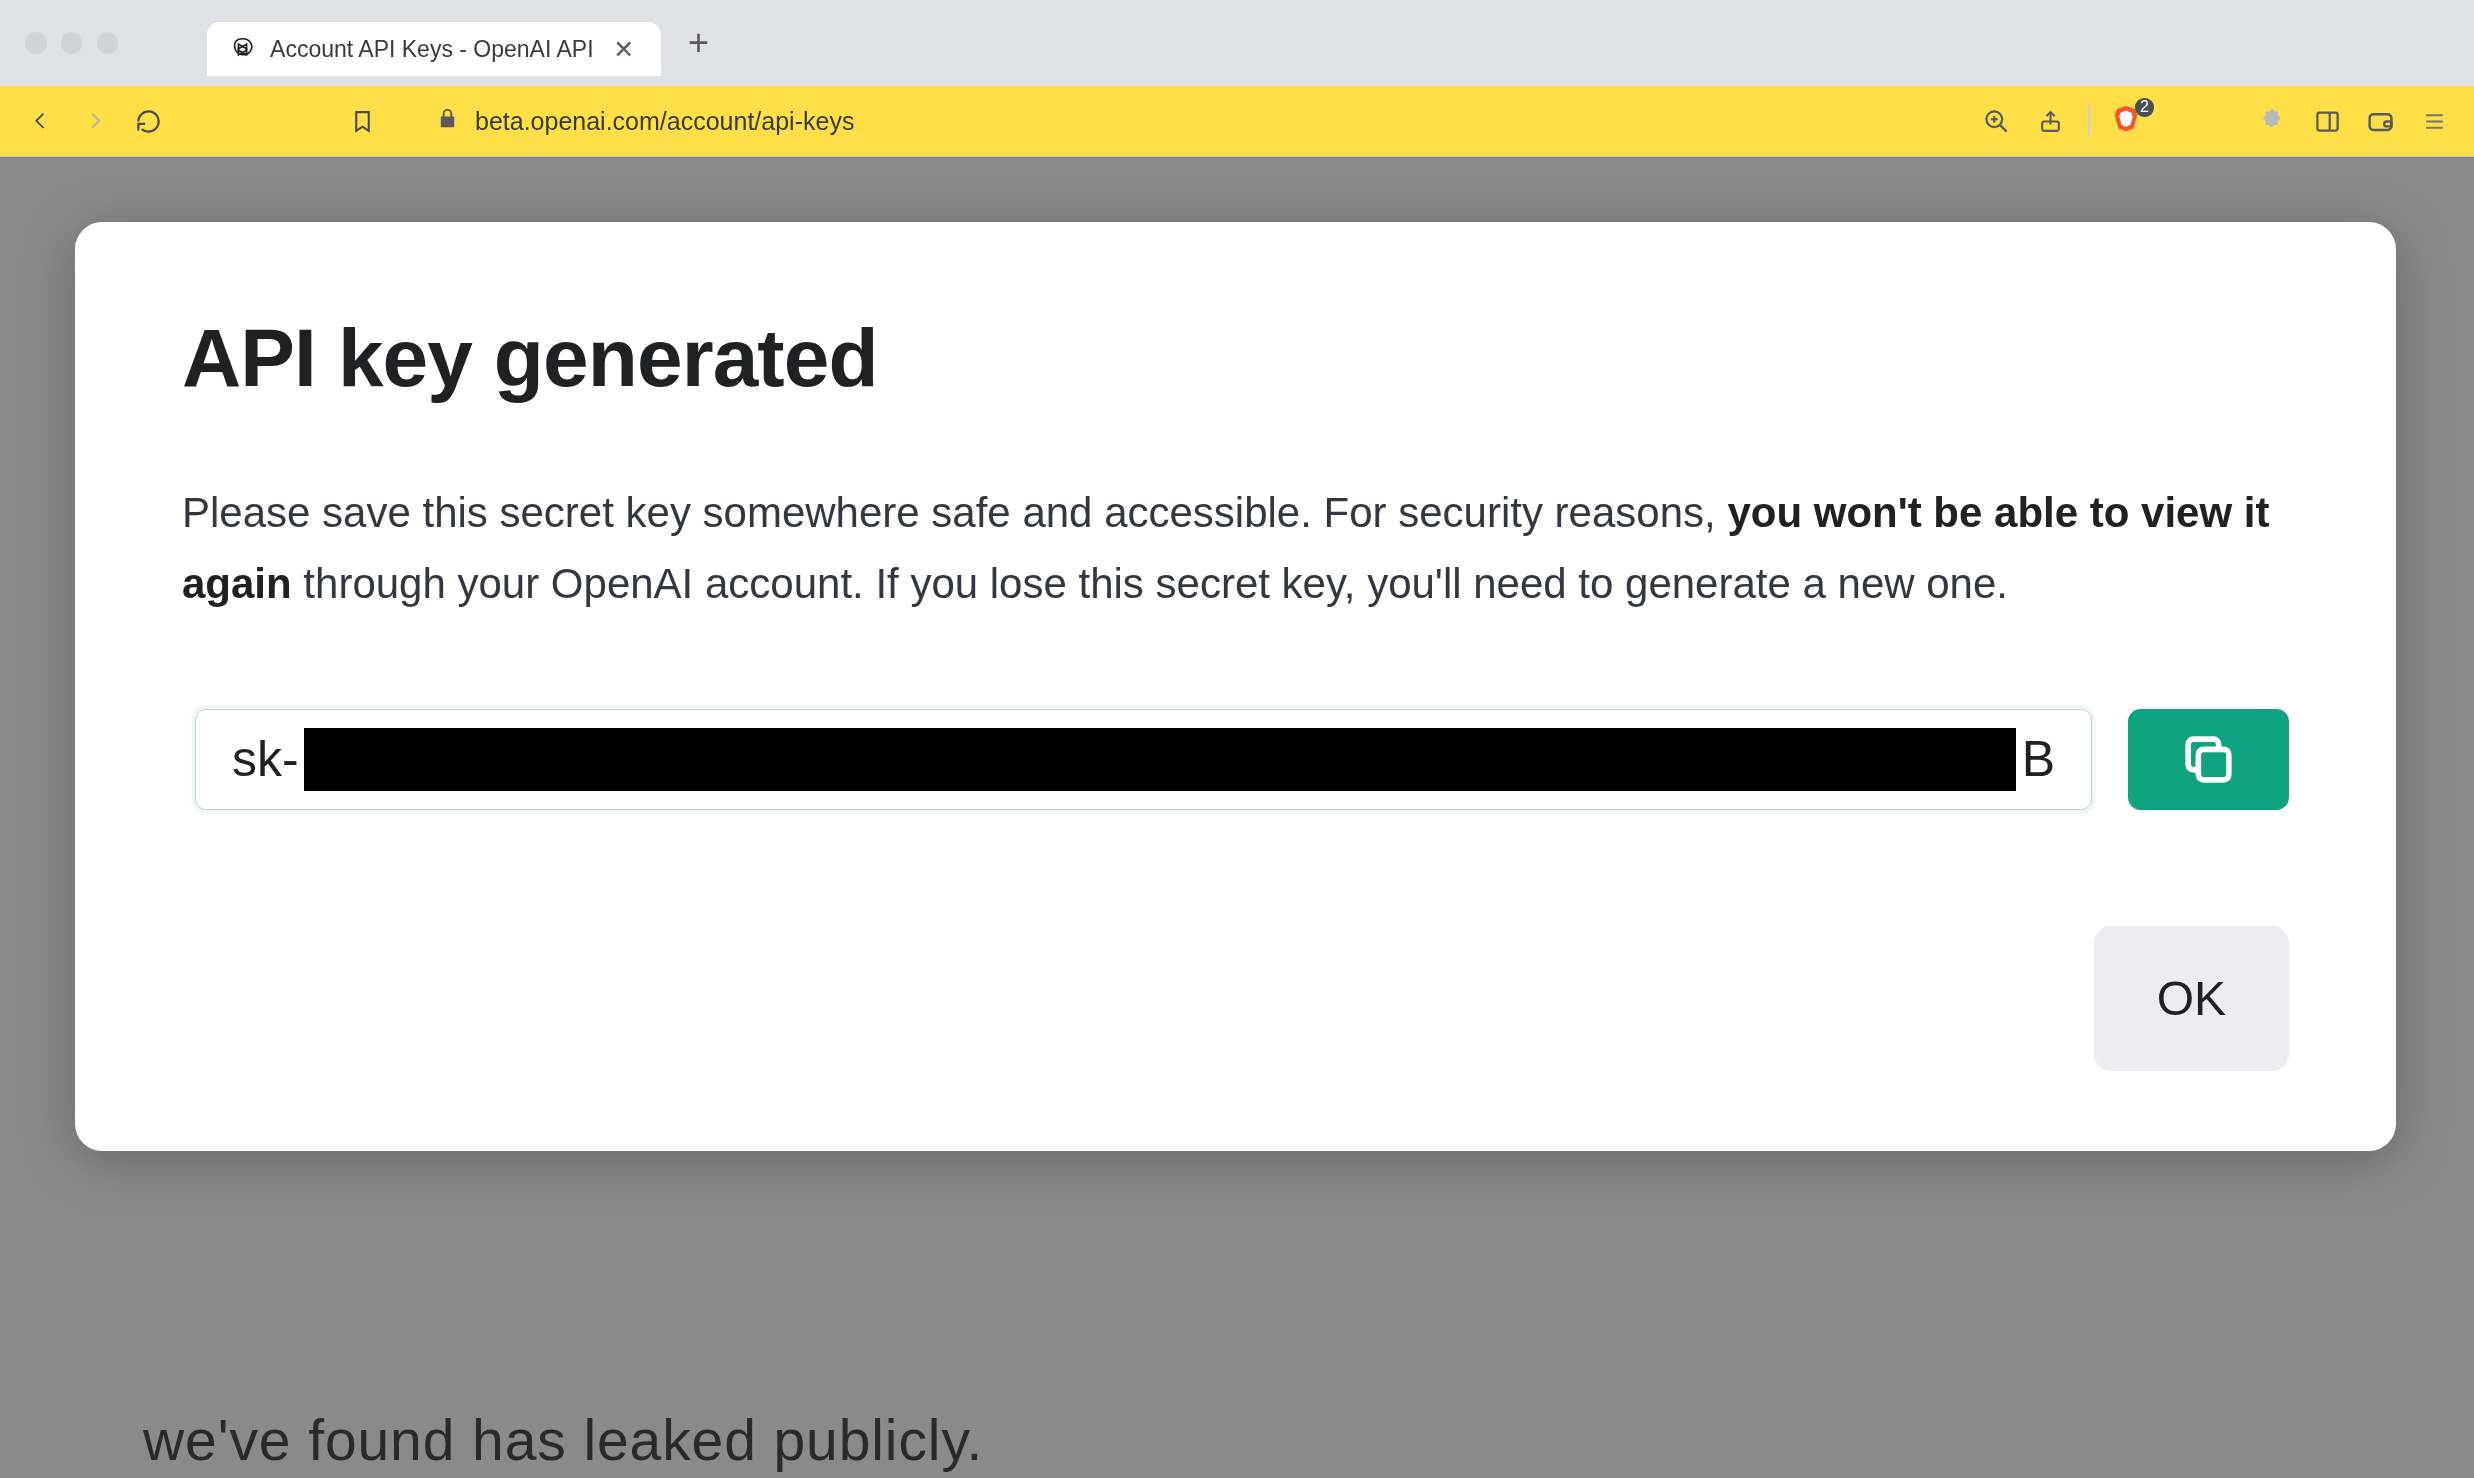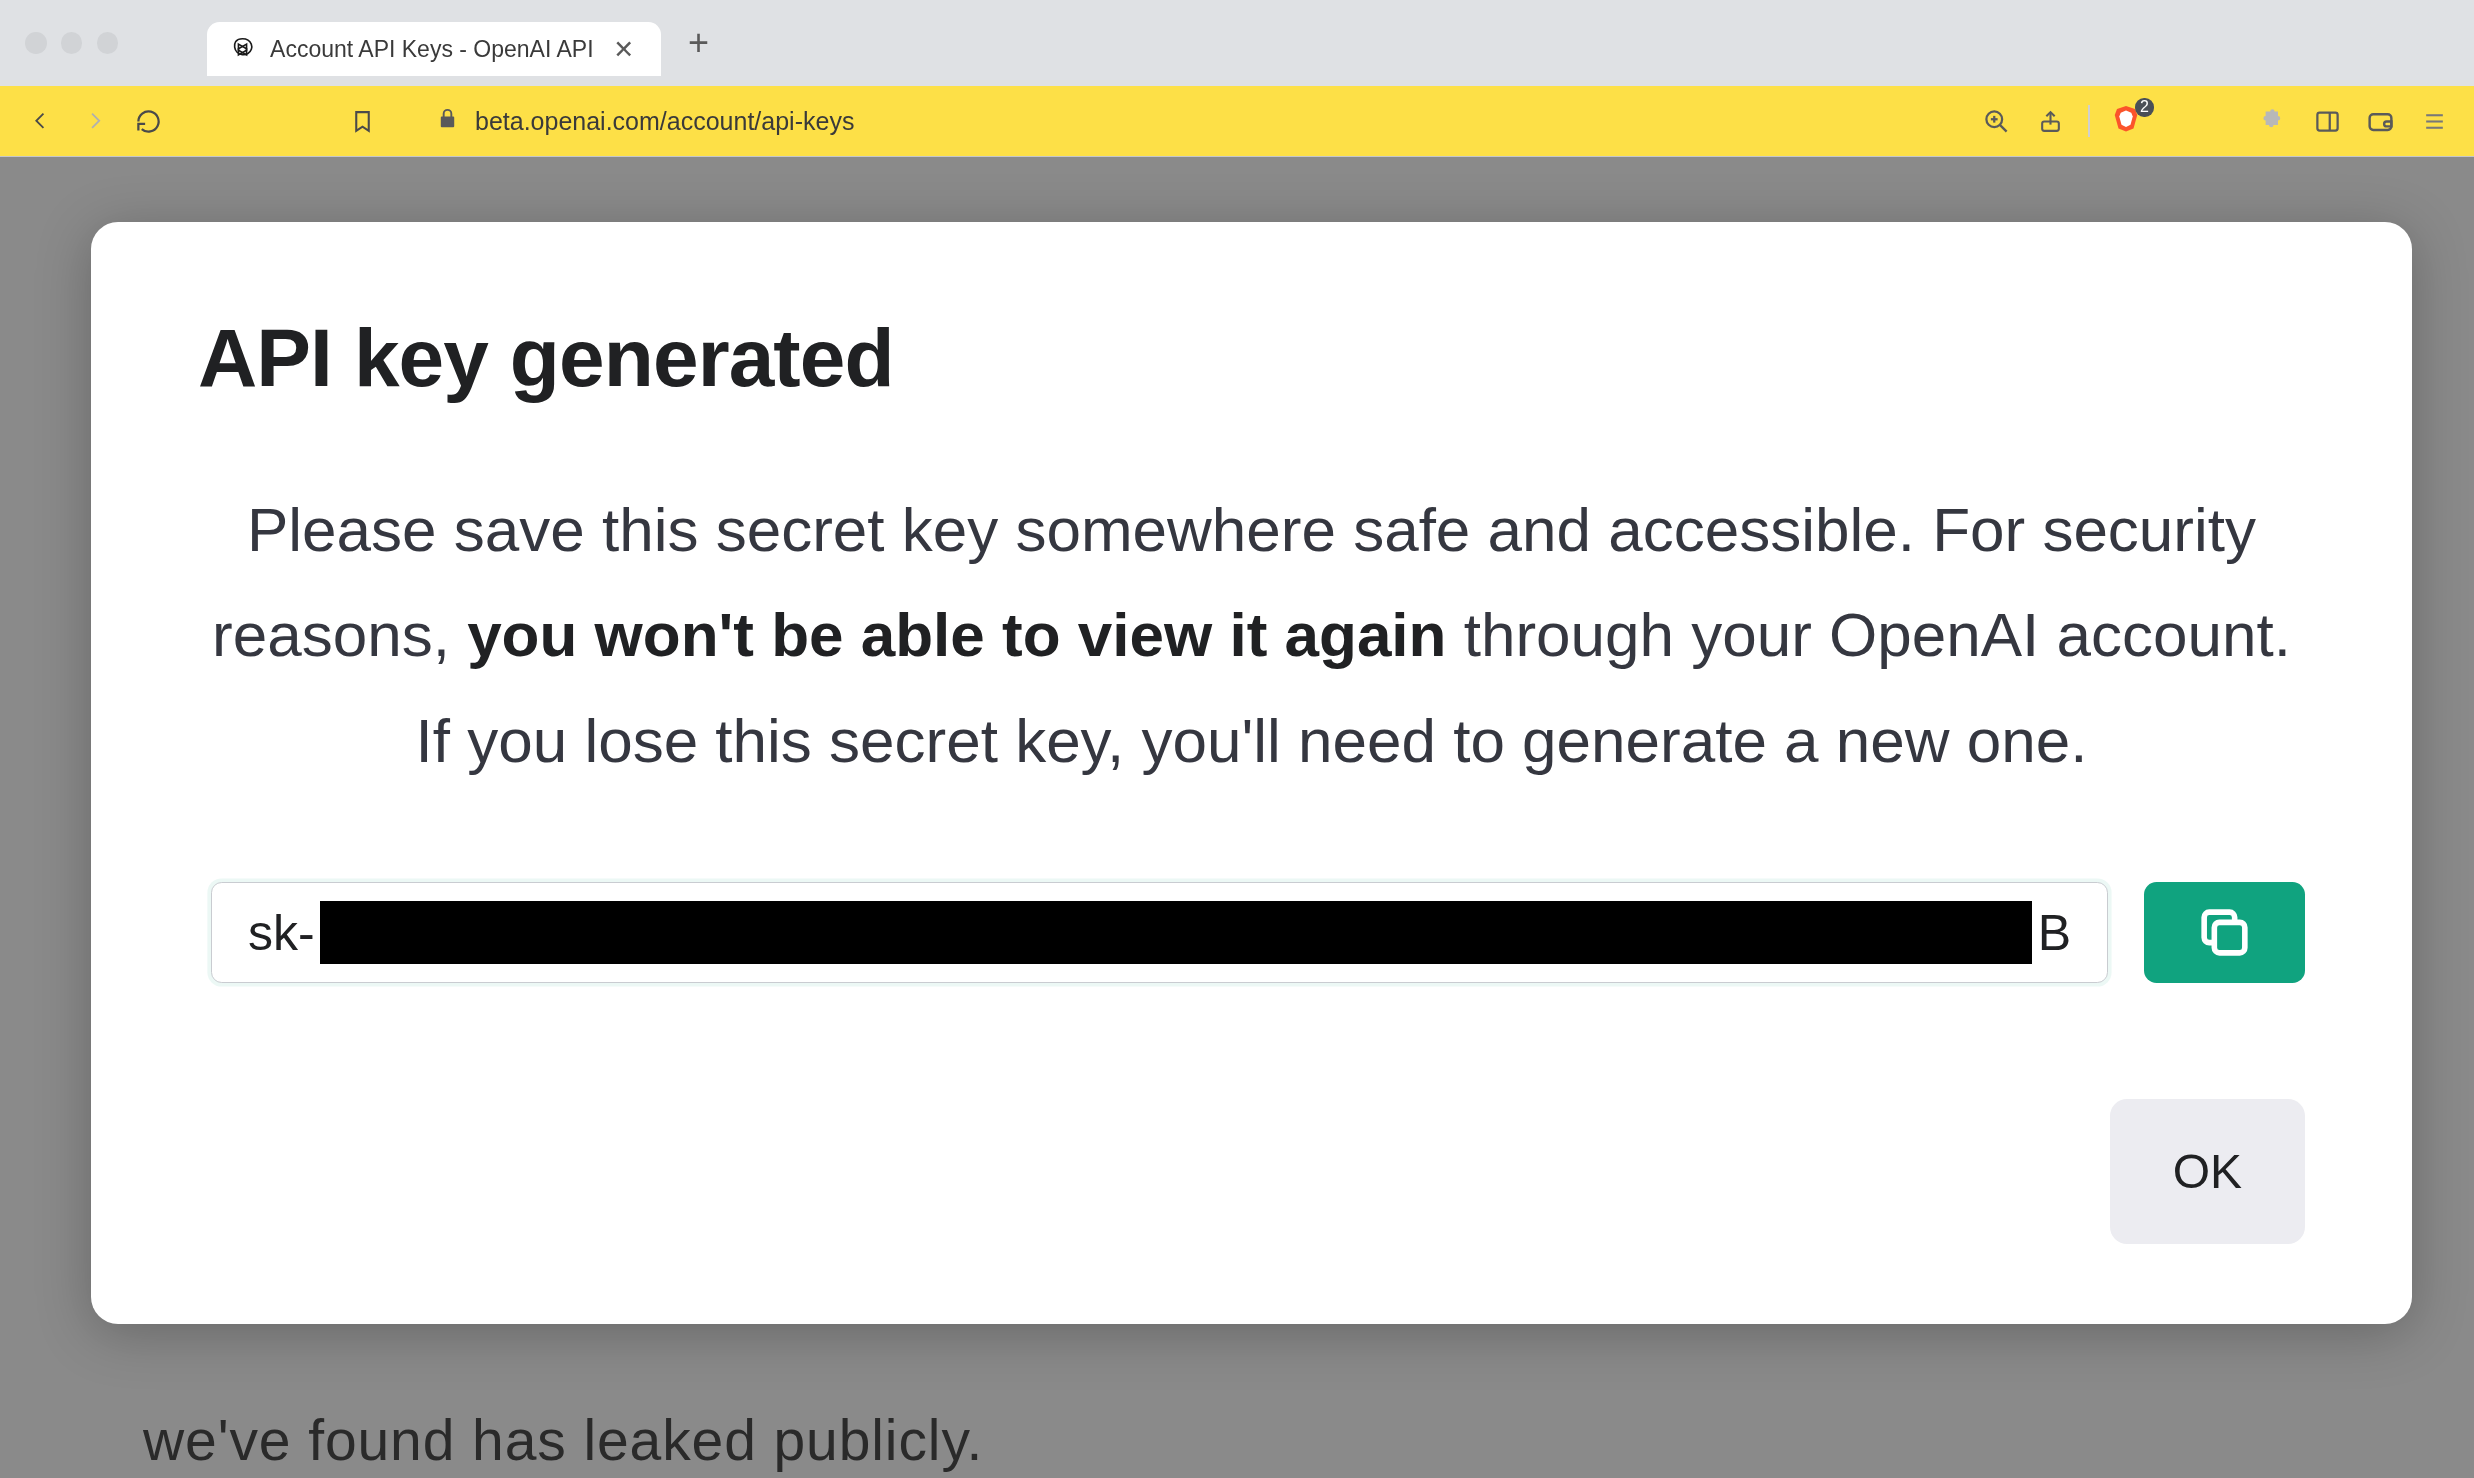--- a/index.html
+++ b/index.html
@@ -116,43 +116,42 @@
       left: 143px;
       bottom: 6px;
       font-size: 57px;
       color: #2a2a2a;
       letter-spacing: 0.9px;
     }
     
     
     .modal {
       position: absolute;
-      left: 91px;
+      left: 75px;
       top: 222px;
       width: 2321px;
       background: #fff;
       border-radius: 27px;
       padding: 89px 107px 80px 107px;
       box-shadow: 0 9px 54px rgba(0,0,0,0.25);
     }
     
     .modal-title {
       font-size: 82px;
       font-weight: 800;
       color: #202123;
       letter-spacing: -0.9px;
       margin-bottom: 72px;
     }
     
     .modal-body {
-      font-size: 62px;
+      font-size: 42px;
       line-height: 1.7;
       color: #353740;
       margin-bottom: 89px;
-      text-align: center;
     }
     .modal-body strong { font-weight: 700; color: #202123; }
     
     .key-row {
       display: flex;
       gap: 36px;
       align-items: stretch;
       margin-bottom: 116px;
     }
     

